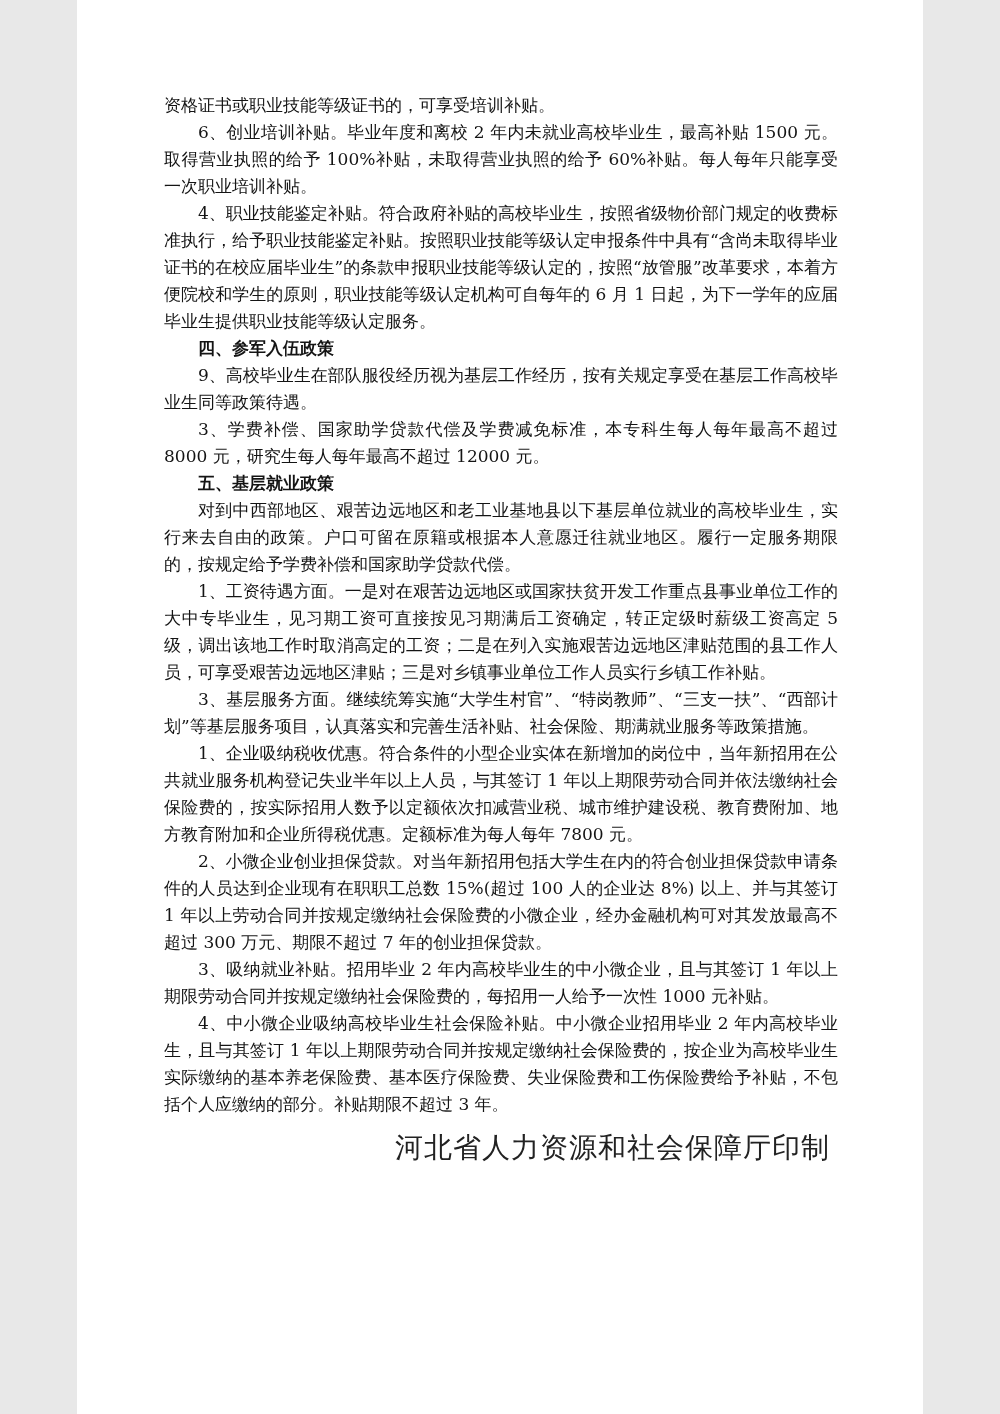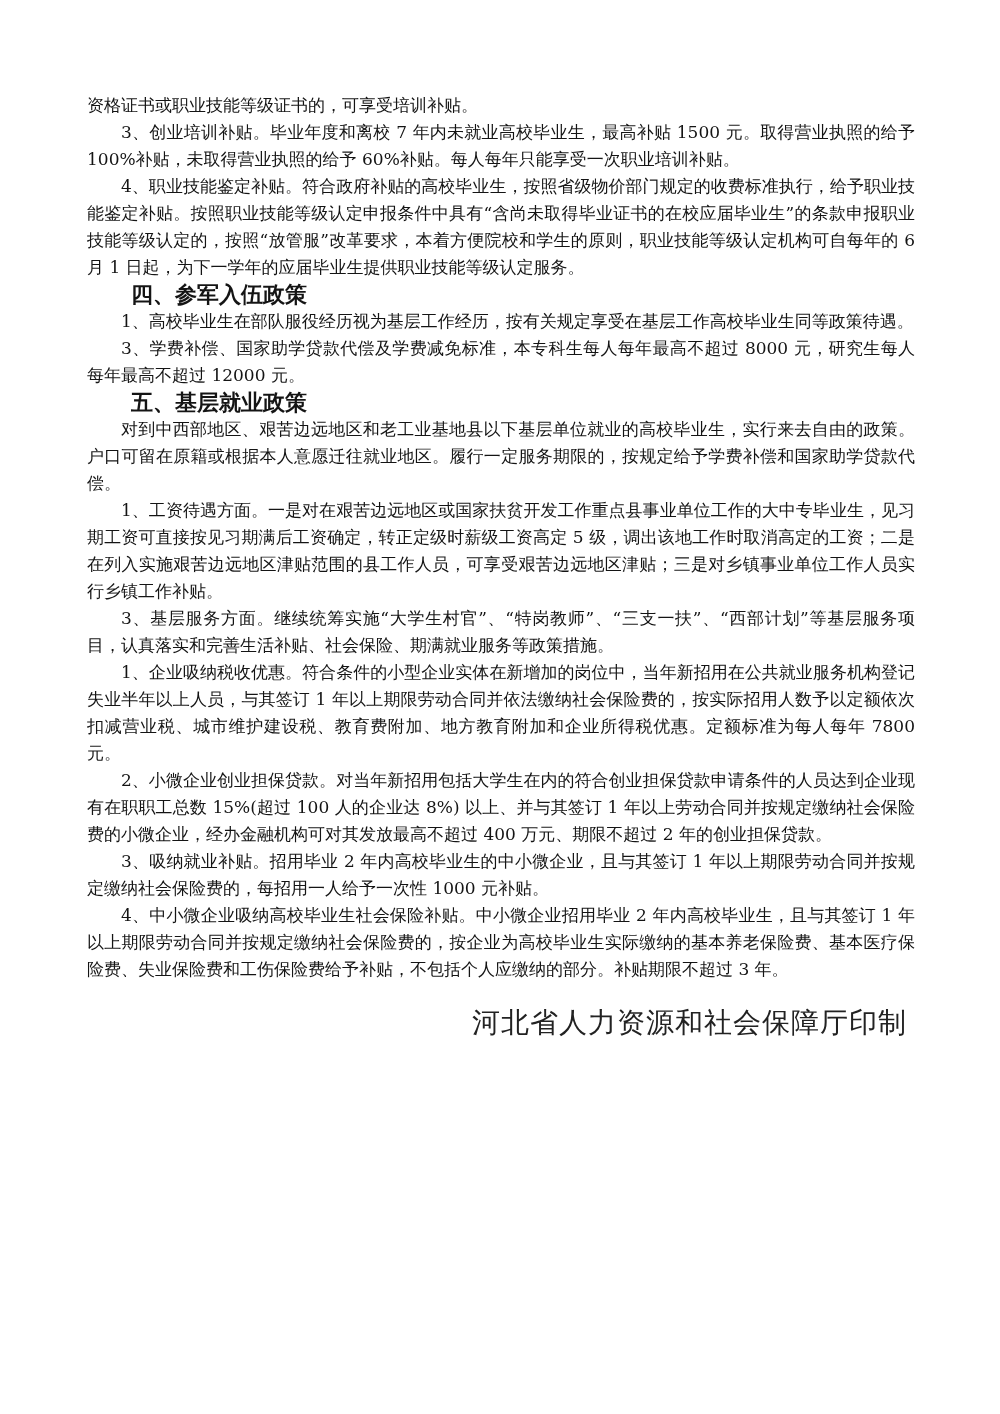--- a/index.html
+++ b/index.html
@@ -2,21 +2,21 @@
 <html><head>
 <meta charset="utf-8">
 <style>
   html, body {
     margin: 0;
     padding: 0;
     background: #e8e8e8;
   }
   .page {
     position: relative;
-    width: 1000px;
+    width: 846px;
     height: 1414px;
     margin: 0 auto;
     background: #ffffff;
     box-sizing: border-box;
     padding: 92px 85px 0 87px;
     color: #141414;
     font-family: "DejaVu Serif", "Liberation Serif", serif;
     font-size: 17px;
     line-height: 27px;
     overflow: hidden;
@@ -30,50 +30,50 @@
   .doc-body p.continuation {
     text-indent: 0;
   }
   .doc-body p.para {
     text-indent: 2em;
   }
   .doc-body p.heading {
     text-indent: 2em;
     font-weight: bold;
     font-family: "DejaVu Sans", "Liberation Sans", sans-serif;
-    font-size: 22px;
+    font-size: 17px;
     line-height: 27px;
   }
   .doc-body p.signature {
     text-align: right;
     text-indent: 0;
     padding-right: 8px;
-    margin-top: 20px;
+    margin-top: 10px;
     font-size: 28px;
     line-height: 40px;
     font-family: "DejaVu Serif", "Liberation Serif", serif;
     font-style: normal;
     letter-spacing: 1px;
     color: #222;
   }
 </style>
 </head>
 <body>
 
 <div class="page">
   <div class="doc-body">
       <p class="continuation">资格证书或职业技能等级证书的，可享受培训补贴。</p>
-      <p class="para">3、创业培训补贴。毕业年度和离校 7 年内未就业高校毕业生，最高补贴 1500 元。取得营业执照的给予 100%补贴，未取得营业执照的给予 60%补贴。每人每年只能享受一次职业培训补贴。</p>
+      <p class="para">6、创业培训补贴。毕业年度和离校 2 年内未就业高校毕业生，最高补贴 1500 元。取得营业执照的给予 100%补贴，未取得营业执照的给予 60%补贴。每人每年只能享受一次职业培训补贴。</p>
       <p class="para">4、职业技能鉴定补贴。符合政府补贴的高校毕业生，按照省级物价部门规定的收费标准执行，给予职业技能鉴定补贴。按照职业技能等级认定申报条件中具有“含尚未取得毕业证书的在校应届毕业生”的条款申报职业技能等级认定的，按照“放管服”改革要求，本着方便院校和学生的原则，职业技能等级认定机构可自每年的  6 月  1 日起，为下一学年的应届毕业生提供职业技能等级认定服务。</p>
       <p class="heading">四、参军入伍政策</p>
-      <p class="para">1、高校毕业生在部队服役经历视为基层工作经历，按有关规定享受在基层工作高校毕业生同等政策待遇。</p>
+      <p class="para">9、高校毕业生在部队服役经历视为基层工作经历，按有关规定享受在基层工作高校毕业生同等政策待遇。</p>
       <p class="para">3、学费补偿、国家助学贷款代偿及学费减免标准，本专科生每人每年最高不超过 8000 元，研究生每人每年最高不超过 12000 元。</p>
       <p class="heading">五、基层就业政策</p>
       <p class="para">对到中西部地区、艰苦边远地区和老工业基地县以下基层单位就业的高校毕业生，实行来去自由的政策。户口可留在原籍或根据本人意愿迁往就业地区。履行一定服务期限的，按规定给予学费补偿和国家助学贷款代偿。</p>
       <p class="para">1、工资待遇方面。一是对在艰苦边远地区或国家扶贫开发工作重点县事业单位工作的大中专毕业生，见习期工资可直接按见习期满后工资确定，转正定级时薪级工资高定 5 级，调出该地工作时取消高定的工资；二是在列入实施艰苦边远地区津贴范围的县工作人员，可享受艰苦边远地区津贴；三是对乡镇事业单位工作人员实行乡镇工作补贴。</p>
       <p class="para">3、基层服务方面。继续统筹实施“大学生村官”、“特岗教师”、“三支一扶”、“西部计划”等基层服务项目，认真落实和完善生活补贴、社会保险、期满就业服务等政策措施。</p>
       <p class="para">1、企业吸纳税收优惠。符合条件的小型企业实体在新增加的岗位中，当年新招用在公共就业服务机构登记失业半年以上人员，与其签订 1 年以上期限劳动合同并依法缴纳社会保险费的，按实际招用人数予以定额依次扣减营业税、城市维护建设税、教育费附加、地方教育附加和企业所得税优惠。定额标准为每人每年 7800 元。</p>
-      <p class="para">2、小微企业创业担保贷款。对当年新招用包括大学生在内的符合创业担保贷款申请条件的人员达到企业现有在职职工总数 15%(超过 100 人的企业达 8%) 以上、并与其签订 1 年以上劳动合同并按规定缴纳社会保险费的小微企业，经办金融机构可对其发放最高不超过 400 万元、期限不超过 2 年的创业担保贷款。</p>
+      <p class="para">2、小微企业创业担保贷款。对当年新招用包括大学生在内的符合创业担保贷款申请条件的人员达到企业现有在职职工总数 15%(超过 100 人的企业达 8%) 以上、并与其签订 1 年以上劳动合同并按规定缴纳社会保险费的小微企业，经办金融机构可对其发放最高不超过 300 万元、期限不超过 7 年的创业担保贷款。</p>
       <p class="para">3、吸纳就业补贴。招用毕业 2 年内高校毕业生的中小微企业，且与其签订 1 年以上期限劳动合同并按规定缴纳社会保险费的，每招用一人给予一次性 1000 元补贴。</p>
       <p class="para">4、中小微企业吸纳高校毕业生社会保险补贴。中小微企业招用毕业 2 年内高校毕业生，且与其签订 1 年以上期限劳动合同并按规定缴纳社会保险费的，按企业为高校毕业生实际缴纳的基本养老保险费、基本医疗保险费、失业保险费和工伤保险费给予补贴，不包括个人应缴纳的部分。补贴期限不超过 3 年。</p>
       <p class="signature">河北省人力资源和社会保障厅印制</p>
     </div>
 </div>
 
 </body></html>

